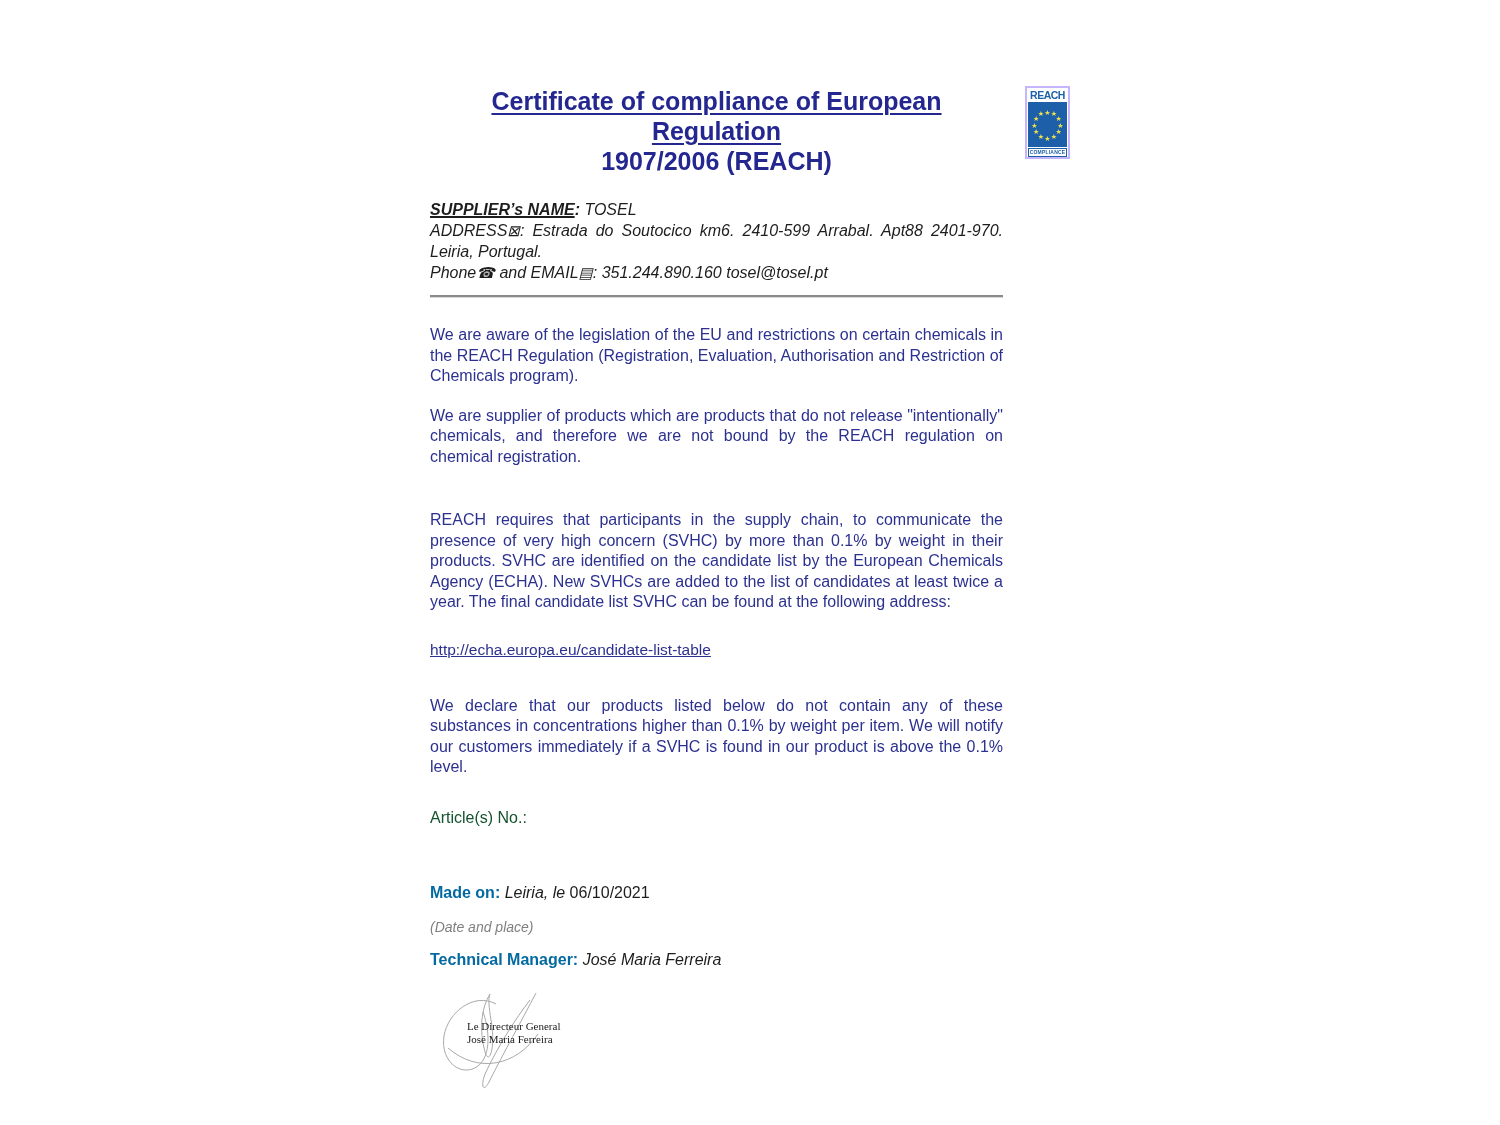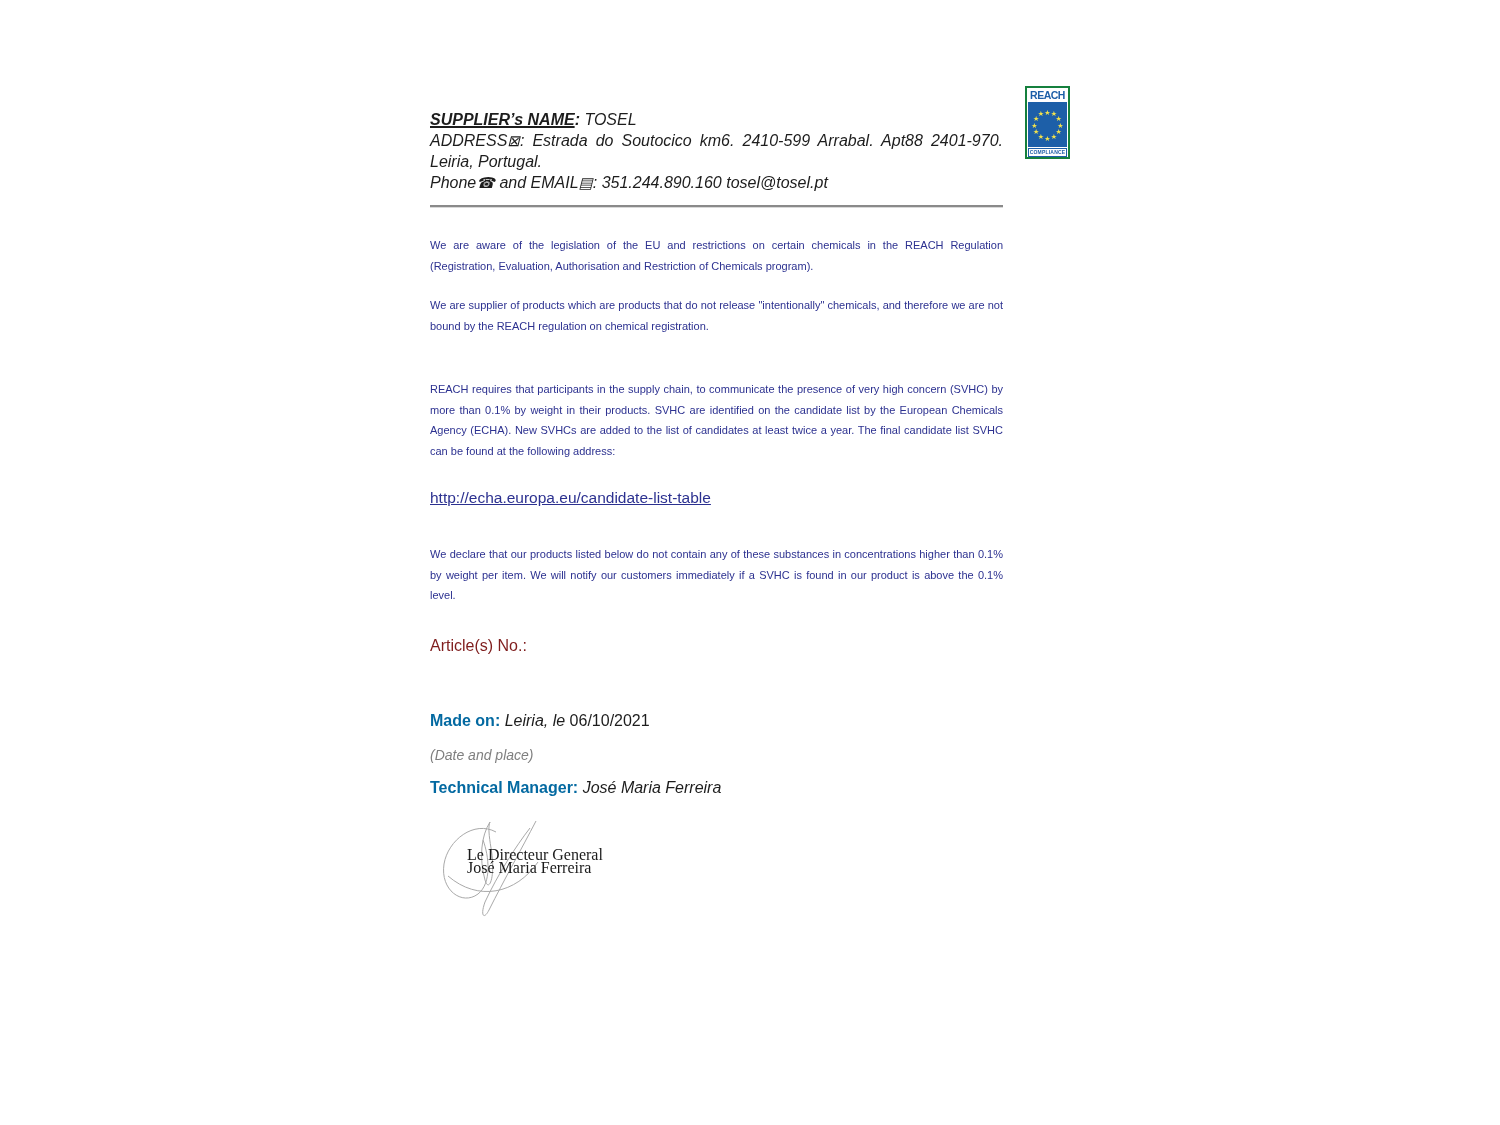--- a/index.html
+++ b/index.html
@@ -34,62 +34,62 @@
   .divider {
     margin-top: 12px;
     height: 2px; background: #8a8a8a;
     border-bottom: 1px solid #d9d9d9;
   }
 
   
   .para {
     margin: 0; text-align: justify;
     color: #2c3190;
-    font-size: 11px; line-height: 20.5px;
+    font-size: 16px; line-height: 20.5px;
   }
   .mt-p1 { margin-top: 27px; }
   .mt-p2 { margin-top: 19px; }
   .mt-p3 { margin-top: 43px; }
   .mt-p4 { margin-top: 36px; }
 
   .link-wrap { margin-top: 26px; text-align: left; }
   .link-wrap a {
     color: #2c3190; font-size: 15.5px; line-height: 21px;
     text-decoration: underline; cursor: pointer;
   }
 
-  .articles { margin: 29px 0 16px 0; color: #7f1d1d; font-size: 16px; line-height: 21px; }
+  .articles { margin: 29px 0 16px 0; color: #14532d; font-size: 16px; line-height: 21px; }
 
   
   .made-on { margin: 55px 0 0 0; font-size: 16px; line-height: 20px; }
   .tech    { margin: 16px 0 0 0; font-size: 16px; line-height: 20px; }
   .label-blue { color: #0369a1; font-weight: bold; }
   .ital { font-style: italic; color: #1d1d1d; }
   .note {
     margin: 17px 0 0 0;
     color: #7f7f7f; font-style: italic;
     font-size: 14px; line-height: 14px;
   }
   .note.indent { margin-left: 3px; }
 
   
   .signature { position: relative; margin-top: 20px; margin-left: 4px; width: 200px; height: 115px; }
   .signature svg { position: absolute; left: 0; top: 0; }
   .sig-text {
     position: absolute; left: 33px; top: 30px;
     font-family: "Liberation Serif", serif;
-    font-size: 16px; line-height: 13px; color: #1a1a1a;
+    font-size: 11px; line-height: 13px; color: #1a1a1a;
     white-space: nowrap;
   }
 
   
   .logo {
     position: absolute; left: 1025px; top: 86px;
     width: 41px; height: 69px;
-    border: 2px solid #15803d;
+    border: 2px solid #c4b5fd;
     background: #ffffff;
   }
   .logo-top {
     color: #1d5fa8; font-weight: bold;
     font-size: 10.5px; line-height: 14px; text-align: center;
     letter-spacing: -0.5px;
   }
   .logo-mid {
     position: relative;
     margin: 0 1px; height: 45px;
@@ -124,20 +124,24 @@
     <span class="star" style="--a:240deg">★</span>
     <span class="star" style="--a:270deg">★</span>
     <span class="star" style="--a:300deg">★</span>
     <span class="star" style="--a:330deg">★</span>
   </div>
   <div class="logo-bottom">COMPLIANCE</div>
 </div>
 
 <div class="content">
 
+  <div class="doc-title">
+    <div class="t1">Certificate of compliance of European Regulation</div>
+    <div class="t2">1907/2006 (REACH)</div>
+  </div>
 
   <div class="supplier">
     <p><span class="b u">SUPPLIER’s NAME</span><span class="b">:</span><span> TOSEL</span></p>
     <p class="just"><span>ADDRESS</span><span class="glyph">⊠</span><span>: Estrada do Soutocico km6. 2410-599 Arrabal. Apt88 2401-970. Leiria, Portugal.</span></p>
     <p><span>Phone</span><span class="glyph">☎</span><span> and EMAIL</span><span class="glyph">▤</span><span>: 351.244.890.160 tosel@tosel.pt</span></p>
   </div>
 
   <div class="divider"></div>
 
   <p class="para mt-p1">We are aware of the legislation of the EU and restrictions on certain chemicals in the REACH Regulation (Registration, Evaluation, Authorisation and Restriction of Chemicals program).</p>

